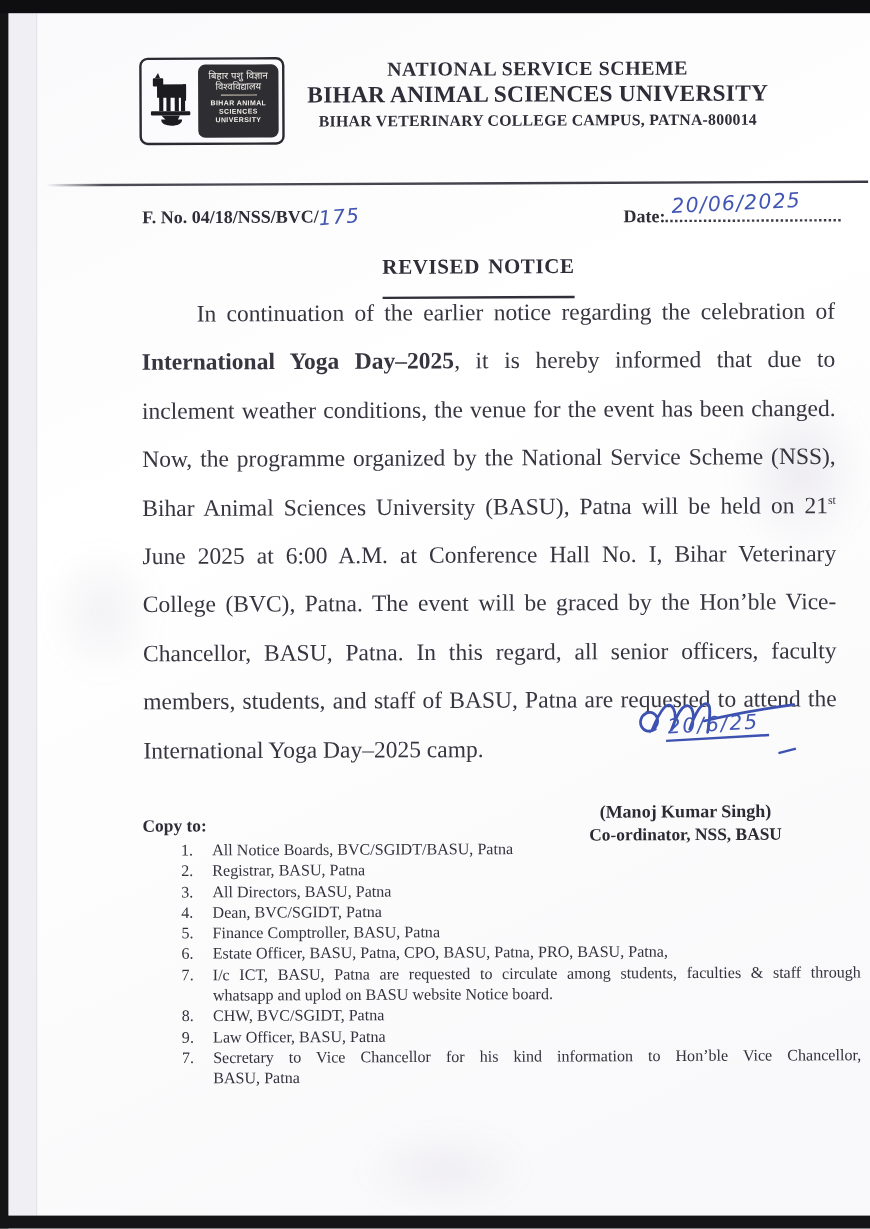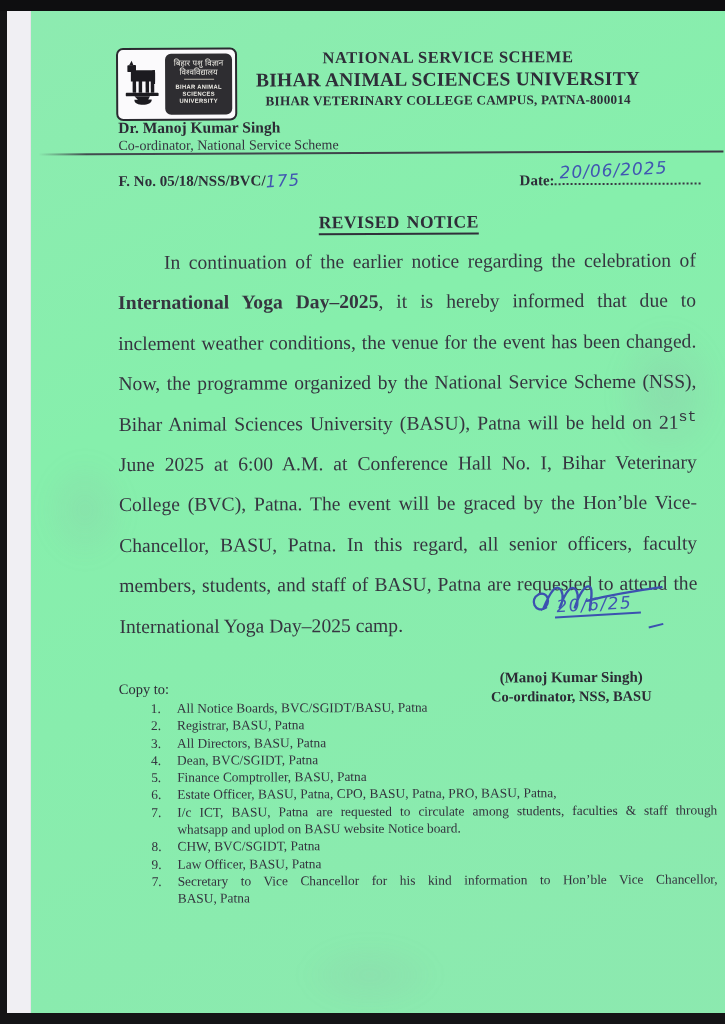--- a/index.html
+++ b/index.html
@@ -1,17 +1,17 @@
 <!DOCTYPE html>
 <html><head>
 <meta charset="utf-8">
 <style>
   html,body{margin:0;padding:0;}
   body{background:#9a979e;font-family:"Liberation Serif","DejaVu Serif",serif;}
-  .scan{position:relative;width:725px;height:1024px;background:#86efac;overflow:hidden;color:#35343f;}
+  .scan{position:relative;width:725px;height:1024px;background:#ffffff;overflow:hidden;color:#35343f;}
   
   .edge-top{position:absolute;left:0;top:0;width:725px;height:11px;background:#0e0e10;}
   .edge-bottom{position:absolute;left:0;top:1013px;width:725px;height:11px;background:#141416;}
   .edge-left-black{position:absolute;left:0;top:0;width:7px;height:1024px;background:#141416;}
   .edge-left-light{position:absolute;left:7px;top:11px;width:23px;height:1002px;background:#f0eff3;border-right:1px solid rgba(60,60,80,0.06);}
   .paper-tint{position:absolute;left:30px;top:11px;right:0;bottom:11px;background:linear-gradient(155deg,rgba(205,198,215,0.10),rgba(255,255,255,0) 35%,rgba(190,184,202,0.10) 92%);pointer-events:none;}
   .stain{position:absolute;border-radius:50%;filter:blur(9px);pointer-events:none;}
   .stain.s1{left:612px;top:322px;width:110px;height:140px;background:radial-gradient(closest-side,rgba(150,140,165,0.16),rgba(150,140,165,0));}
   .stain.s2{left:40px;top:455px;width:90px;height:110px;background:radial-gradient(closest-side,rgba(150,140,165,0.12),rgba(150,140,165,0));}
   .stain.s3{left:300px;top:940px;width:140px;height:70px;background:radial-gradient(closest-side,rgba(150,140,165,0.10),rgba(150,140,165,0));}
@@ -42,40 +42,40 @@
   .ref-row{position:absolute;left:120px;top:164px;width:585px;height:34px;font-weight:bold;font-size:15px;color:#2e2d38;}
   .fno{position:absolute;left:0;top:6px;white-space:nowrap;}
   .hw{color:#4156b2;font-style:italic;font-family:"DejaVu Sans","Liberation Sans",sans-serif;font-weight:normal;}
   .fno .hw{display:inline-block;font-size:16.5px;transform:rotate(-4deg) translateY(1px);letter-spacing:1px;}
   .date-block{position:absolute;right:3px;top:6px;white-space:nowrap;text-align:right;}
   .dotline{display:inline-block;width:146px;border-bottom:2.5px dotted #3a3944;height:14px;}
   .date-hw{position:absolute;left:40px;top:-9px;font-size:17px;transform:rotate(-2.5deg);letter-spacing:1px;}
 
   
   .notice-title{position:absolute;left:110px;top:212px;width:580px;text-align:center;}
-  .notice-title span{font-size:17.5px;font-weight:bold;letter-spacing:0.5px;word-spacing:2px;color:#2e2d38;border-bottom:2.5px solid #302f3a;padding-bottom:1px;}
+  .notice-title span{font-size:17.5px;font-weight:bold;letter-spacing:0.5px;word-spacing:2px;color:#2e2d38;border-bottom:2.5px solid #302f3a;padding-bottom:15px;}
 
   
   .notice-body{position:absolute;left:119px;top:242px;width:578px;font-size:19.6px;line-height:40.4px;color:#363540;}
   .body-line{text-align:justify;}
   .body-line.just{text-align-last:justify;}
   .body-line.indent{text-indent:46px;}
   .body-line .b{font-weight:bold;}
-  .body-line sup{font-size:15px;line-height:0;font-family:Liberation Mono, monospace;}
+  .body-line sup{font-size:10px;line-height:0;}
 
   
   .sig-svg{position:absolute;left:523px;top:576px;}
   .sig-date{position:absolute;left:554px;top:595px;font-size:17px;letter-spacing:1.5px;transform:rotate(-3deg);border-bottom:2.2px solid #3c51b0;padding:0 8px 0 2px;}
   .sig-dash{position:absolute;left:648px;top:626px;width:15px;border-top:2px solid #3c51b0;transform:rotate(-14deg);}
   .sig-name-block{position:absolute;left:443px;top:625px;width:255px;text-align:center;color:#2c2b35;margin-top:44px;}
   .sig-name{font-size:15px;font-weight:bold;line-height:18.5px;}
   .sig-title{font-size:14.5px;font-weight:bold;line-height:18px;}
 
   
-  .copy-label{position:absolute;left:118px;top:680px;font-size:14.5px;font-weight:normal;color:#2e2d38;}
+  .copy-label{position:absolute;left:118px;top:680px;font-size:14.5px;font-weight:bold;color:#2e2d38;}
   .copy-list{position:absolute;left:150px;top:699px;width:566px;font-size:13.4px;line-height:17.3px;color:#34333e;}
   .copy-item{display:flex;}
   .copy-num{flex:none;width:26px;box-sizing:border-box;padding-right:6px;}
   .copy-text{flex:1;}
   .copy-text .ln{text-align:left;}
   .copy-text .ln.jfill{text-align:justify;text-align-last:justify;}
 </style>
 </head>
 <body>
 
@@ -112,29 +112,25 @@
         <div class="logo-eng">UNIVERSITY</div>
       </div>
     </div>
 
     <div class="header-text">
       <div class="hdr1">NATIONAL SERVICE SCHEME</div>
       <div class="hdr2">BIHAR ANIMAL SCIENCES UNIVERSITY</div>
       <div class="hdr3">BIHAR VETERINARY COLLEGE CAMPUS, PATNA-800014</div>
     </div>
 
-    <div class="officer">
-      <div class="officer-name">Dr. Manoj Kumar Singh</div>
-      <div class="officer-title">Co-ordinator, National Service Scheme</div>
-    </div>
 
     <div class="rule"></div>
 
     <div class="ref-row">
-      <div class="fno"><span>F. No. 05/18/NSS/BVC/</span><span class="hw">175</span></div>
+      <div class="fno"><span>F. No. 04/18/NSS/BVC/</span><span class="hw">175</span></div>
       <div class="date-block">
         <span>Date:</span><span class="dotline"></span>
         <span class="hw date-hw">20/06/2025</span>
       </div>
     </div>
 
     <div class="notice-title"><span>REVISED NOTICE</span></div>
 
     <div class="notice-body">
         <div class="body-line just indent"><span>In continuation of the earlier notice regarding the celebration of</span></div>

